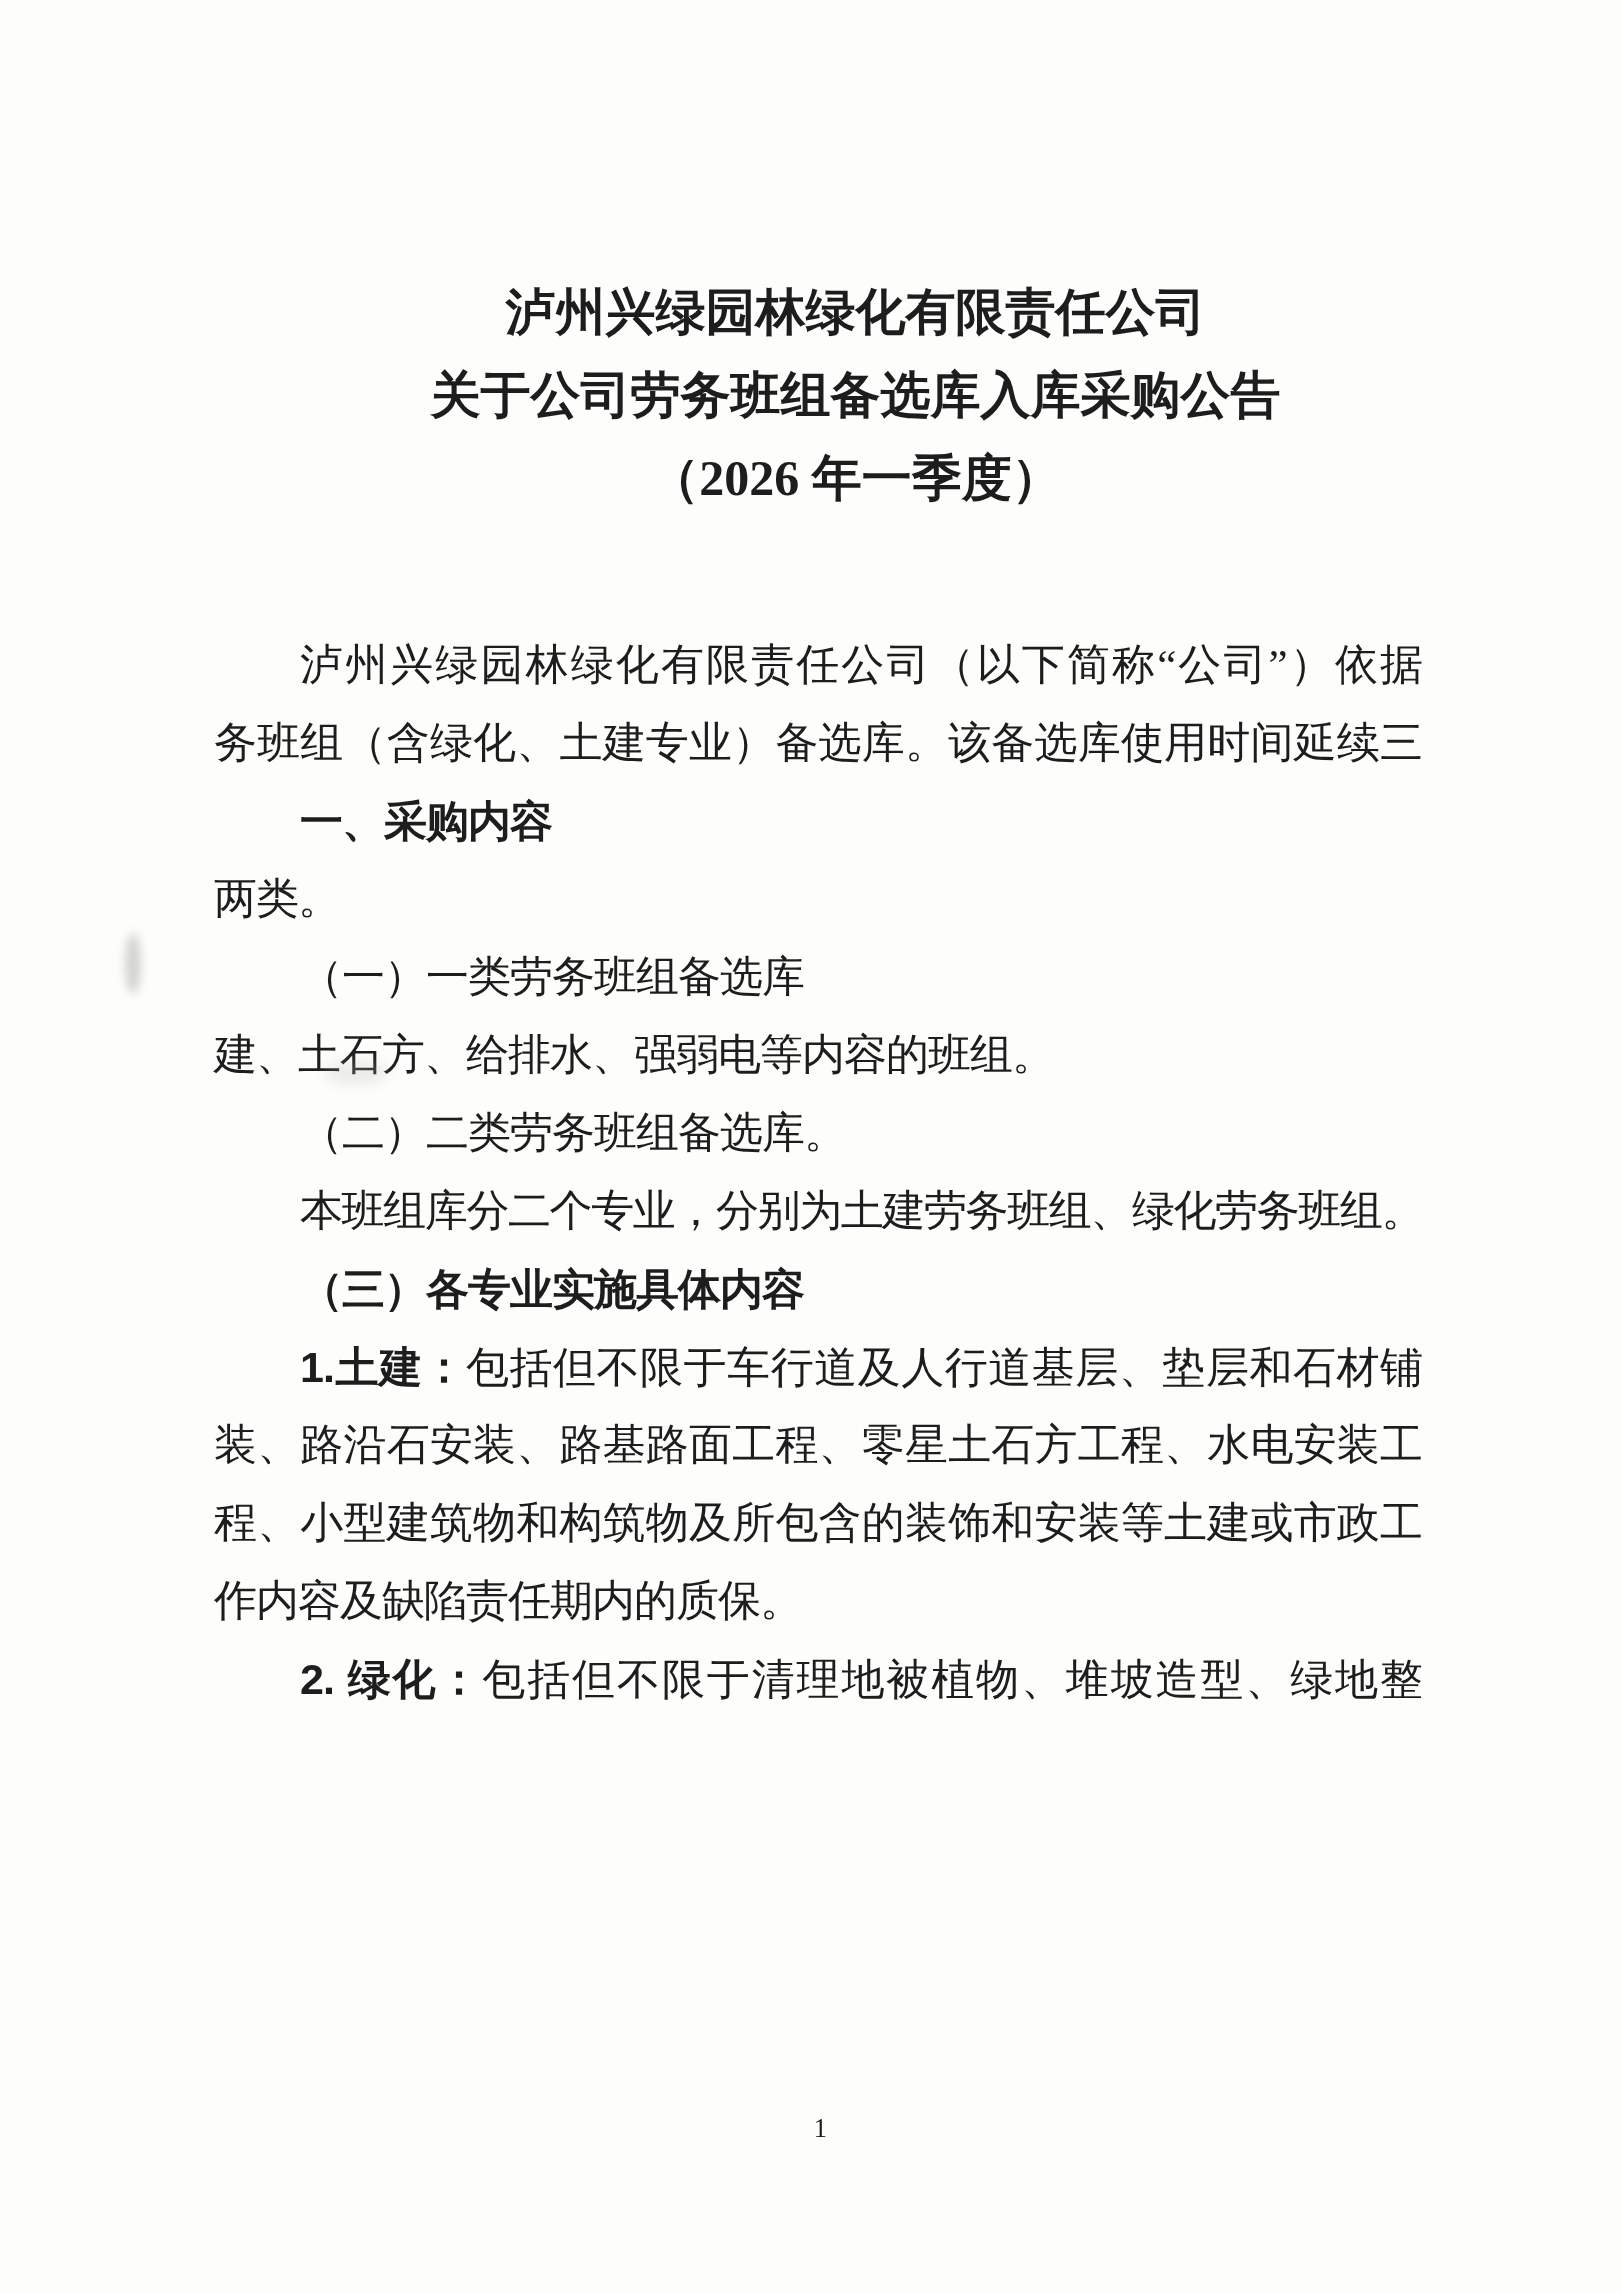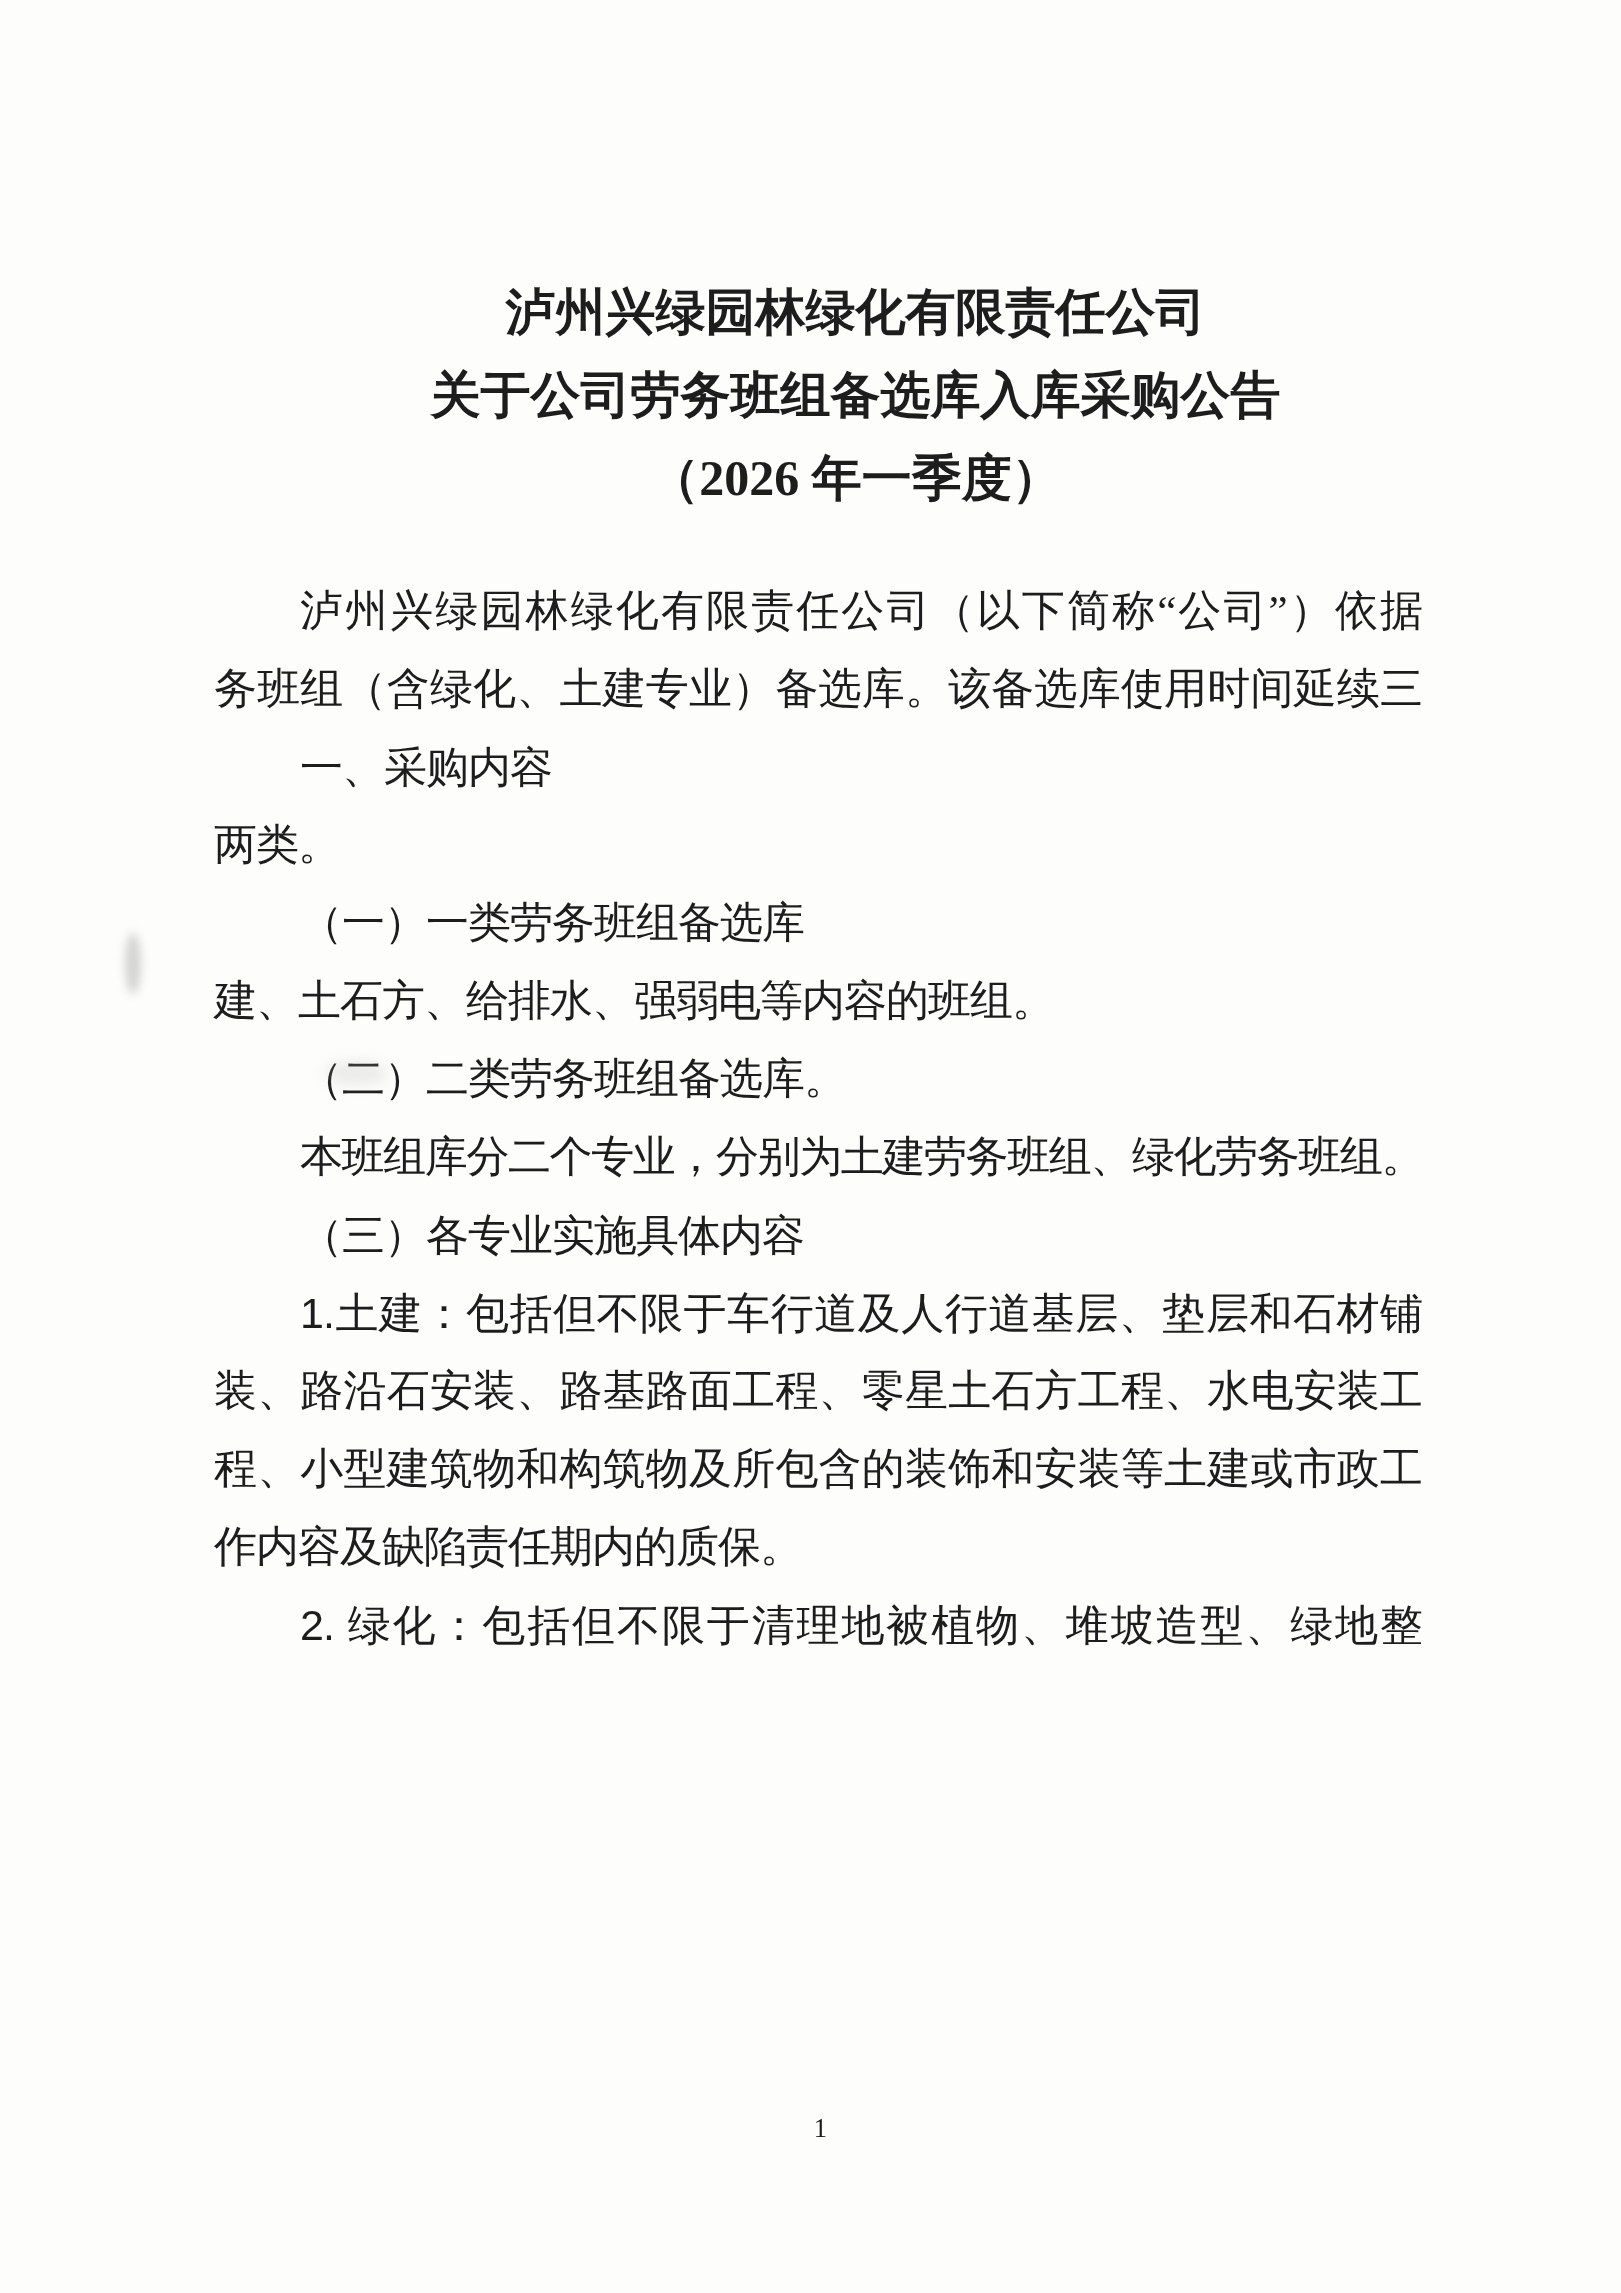--- a/index.html
+++ b/index.html
@@ -30,42 +30,42 @@
     font-size: 50px;
     line-height: 83px;
     height: 83px;
     letter-spacing: 0px;
     white-space: nowrap;
   }
   
   .body-block {
     position: absolute;
     left: 214px;
-    top: 572px;
+    top: 626px;
     width: 1208px;
     font-family: "Liberation Serif", serif;
   }
   .line {
     width: 1208px;
     box-sizing: border-box;
     font-size: 43px;
     line-height: 78px;
     height: 78px;
     letter-spacing: -1px;
     text-align: left;
   }
   .line.indent { padding-left: 86px; }
   .line.fill {
     text-align: justify;
     text-align-last: justify;
     text-justify: inter-character;
   }
   .line.tight { letter-spacing: -2.5px; }
   .line .bold, .line.heading {
-    font-weight: normal;
+    font-weight: bold;
     font-family: "Liberation Sans", sans-serif;
   }
   
   .page-number {
     position: absolute;
     left: 19.6px;
     right: 0;
     top: 2109px;
     text-align: center;
     font-size: 26.5px;

